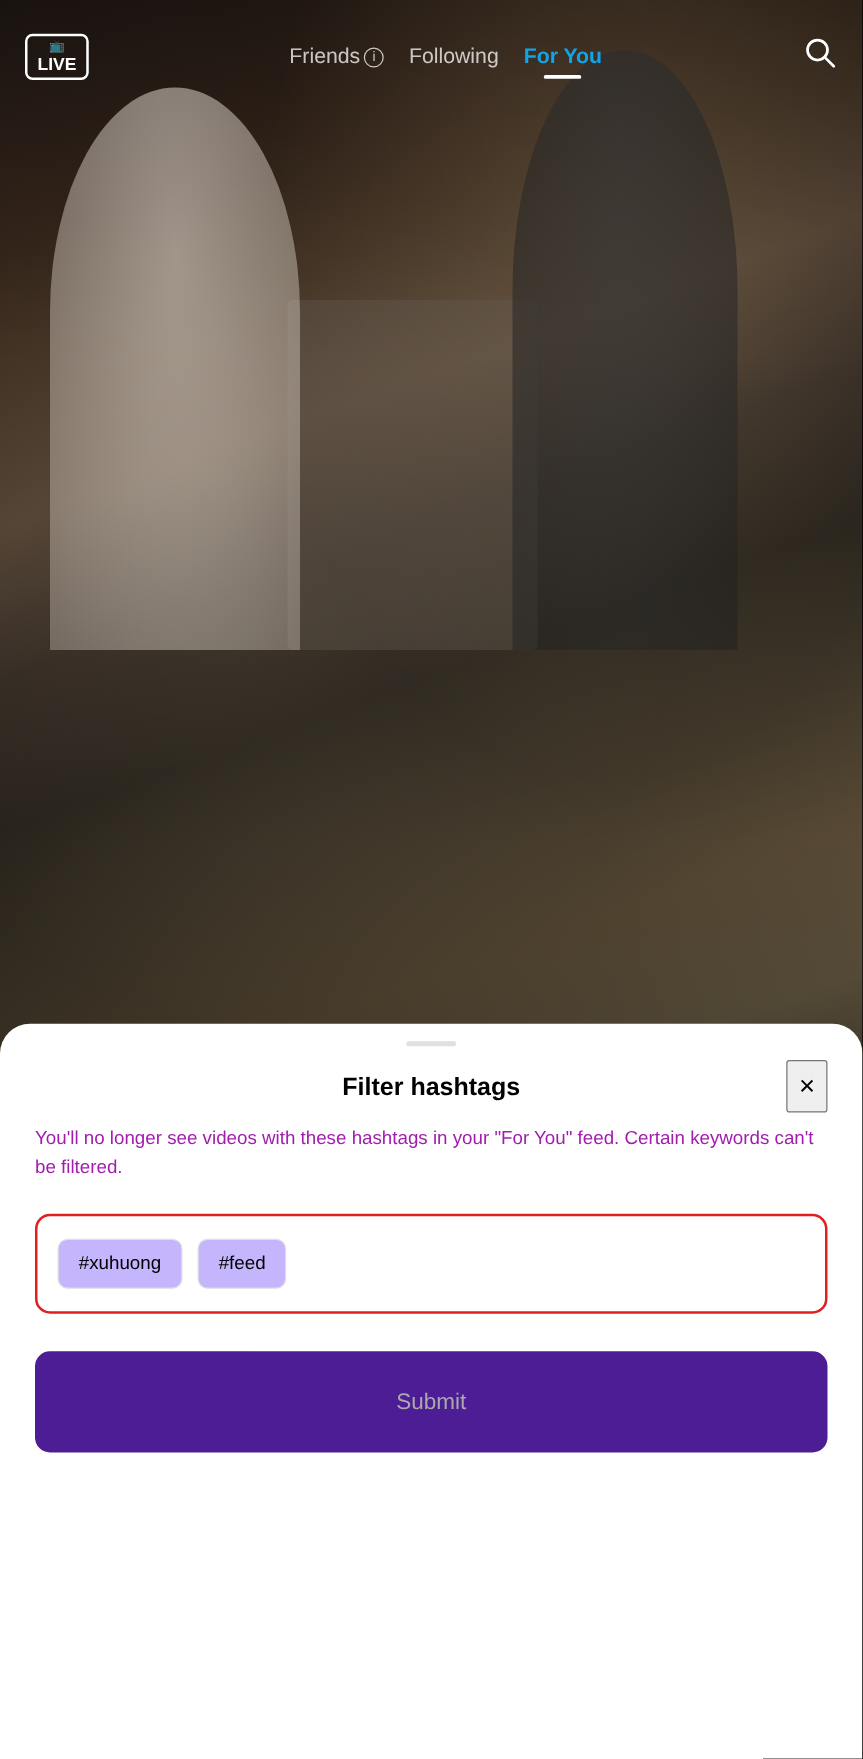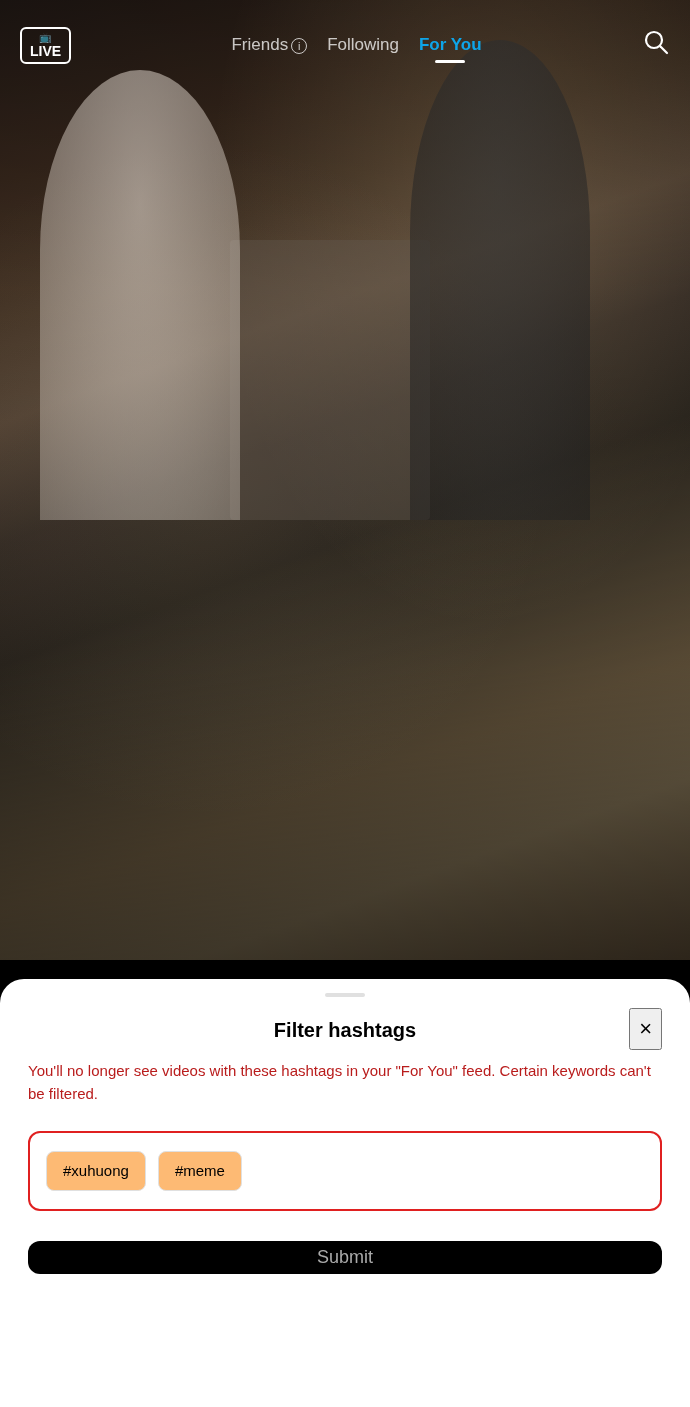--- a/index.html
+++ b/index.html
@@ -212,21 +212,21 @@
       font-weight: 600;
       text-shadow: 0 1px 3px rgba(0,0,0,0.7);
     }
 
     
     .bottom-sheet {
       position: absolute;
       bottom: 0;
       left: 0;
       width: 100%;
-      height: 428px;
+      height: 588px;
       background: #fff;
       border-radius: 24px 24px 0 0;
       z-index: 20;
       padding: 0 28px 30px;
     }
 
     .sheet-handle {
       width: 40px;
       height: 4px;
       background: #e0e0e0;
@@ -256,51 +256,51 @@
       font-size: 22px;
       color: #000;
       cursor: pointer;
       font-weight: 400;
       line-height: 1;
       padding: 8px;
     }
 
     .sheet-description {
       font-size: 15px;
-      color: #b91c1c;
+      color: #a21caf;
       line-height: 1.5;
       margin-bottom: 26px;
     }
 
     .hashtag-area {
       border: 2.5px solid #e02020;
       border-radius: 12px;
       padding: 18px 16px;
       display: flex;
       flex-wrap: wrap;
       gap: 12px;
       min-height: 80px;
       margin-bottom: 30px;
     }
 
     .hashtag-tag {
-      background: #fdba74;
+      background: #c4b5fd;
       border: 1.5px solid #e0e0e0;
       border-radius: 8px;
       padding: 10px 16px;
       font-size: 15px;
       color: #000;
       font-weight: 400;
       cursor: pointer;
     }
 
     .submit-btn {
       width: 100%;
-      padding: 6px;
-      background: #000000;
+      padding: 30px;
+      background: #4c1d95;
       border: none;
       border-radius: 12px;
       font-size: 18px;
       color: #aaa;
       font-weight: 500;
       cursor: not-allowed;
     }
 
     
     .person-left {
@@ -409,17 +409,17 @@
 
   <div class="sheet-header">
     <h2 class="sheet-title">Filter hashtags</h2>
     <button class="close-btn">×</button>
   </div>
 
   <p class="sheet-description">You'll no longer see videos with these hashtags in your "For You" feed. Certain keywords can't be filtered.</p>
 
   <div class="hashtag-area">
     <span class="hashtag-tag">#xuhuong</span>
-    <span class="hashtag-tag">#meme</span>
+    <span class="hashtag-tag">#feed</span>
   </div>
 
   <button class="submit-btn">Submit</button>
 </div>
 
 </body></html>

